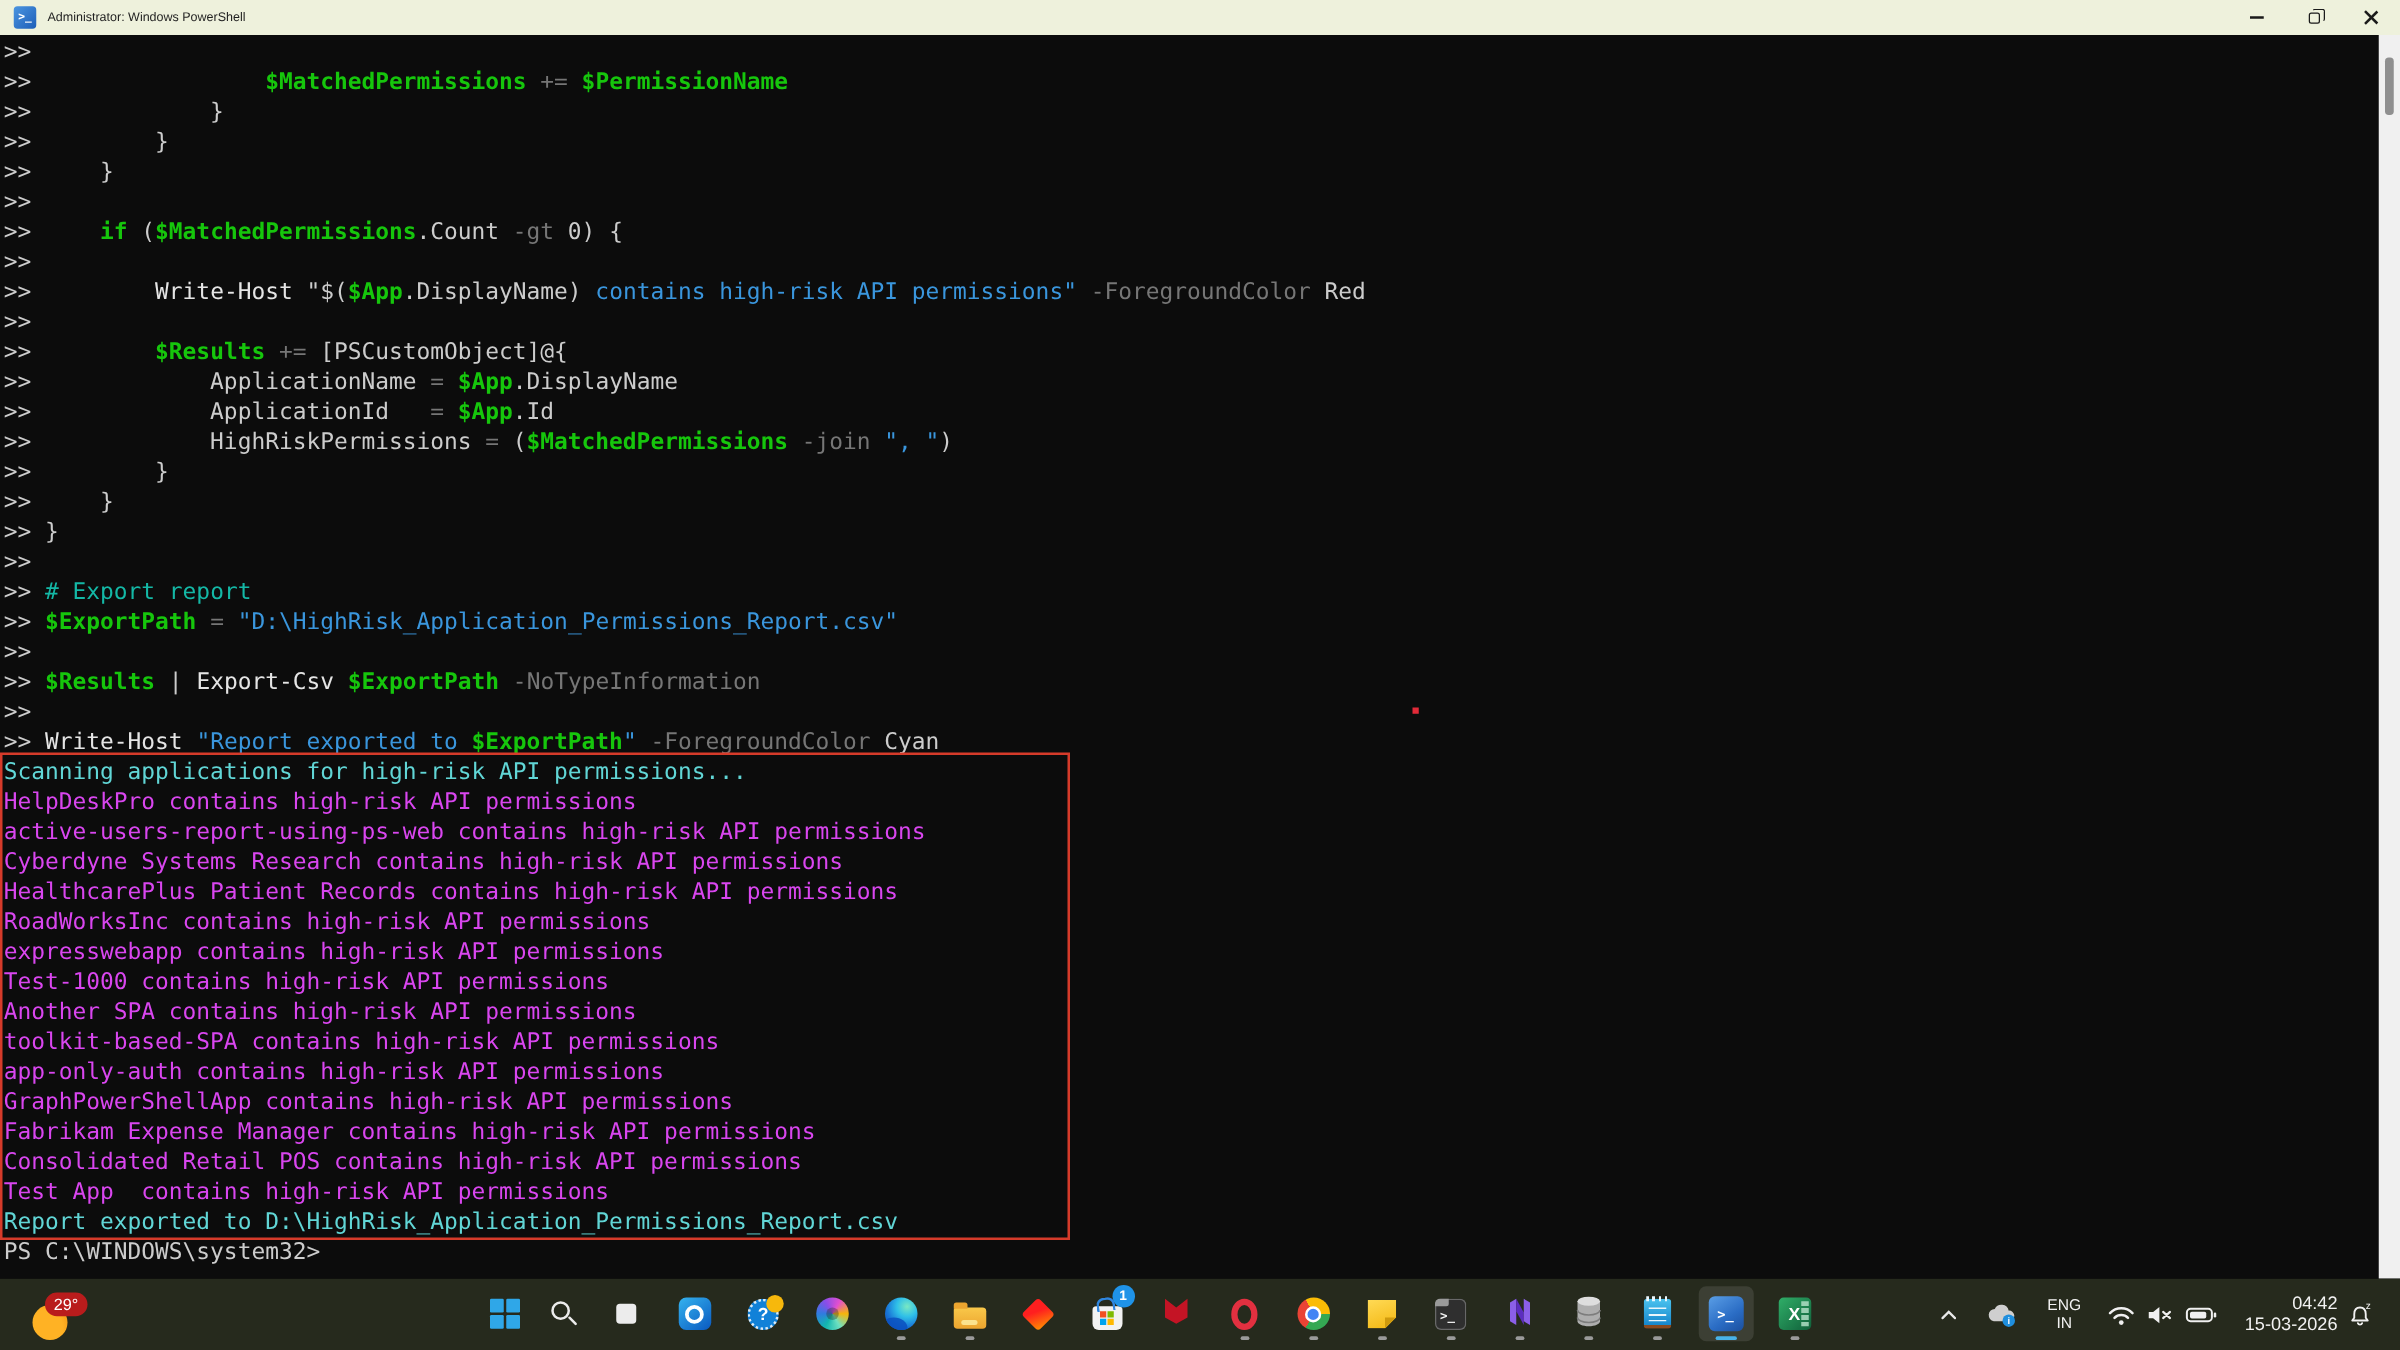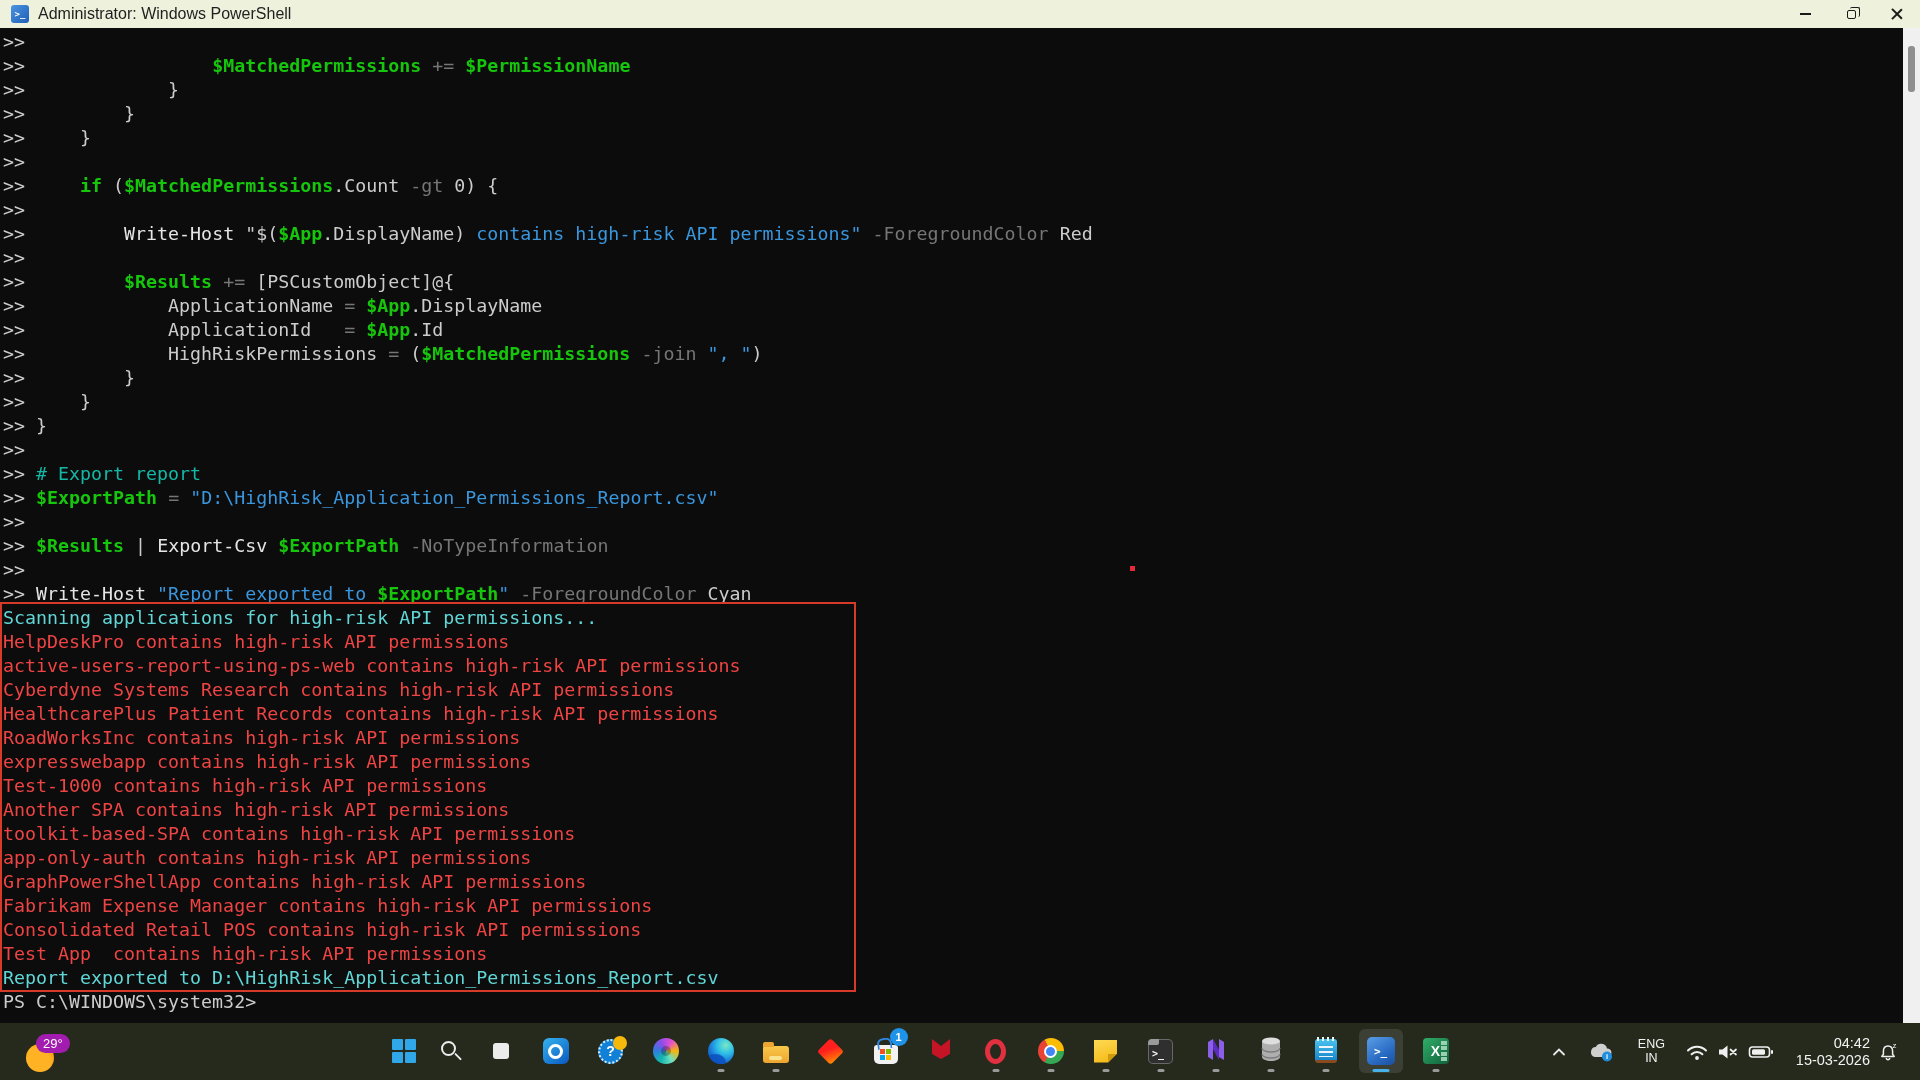--- a/index.html
+++ b/index.html
@@ -4,56 +4,56 @@
 <style>
   * { margin:0; padding:0; box-sizing:border-box; }
   html,body { width:1920px; height:1080px; overflow:hidden; background:#000; font-family:"Liberation Sans",sans-serif; }
   .stage { position:absolute; inset:0; width:1920px; height:1080px; }
 
   
   .titlebar { position:absolute; left:0; top:0; width:1920px; height:28px; background:#eef1dc; display:flex; align-items:center; }
   .ps-title-icon { width:18px; height:18px; margin-left:11px; border-radius:3px;
     background:linear-gradient(135deg,#4b95e0,#1d5eb8); color:#fff; font:bold 9px "DejaVu Sans Mono",monospace;
     display:flex; align-items:center; justify-content:center; }
-  .title-text { margin-left:9px; font-size:16px; color:#1f1f1f; }
+  .title-text { margin-left:9px; font-size:10px; color:#1f1f1f; }
   .win-controls { position:absolute; right:0; top:0; height:28px; display:flex; }
   .win-btn { width:46px; height:28px; display:flex; align-items:center; justify-content:center; cursor:default; }
   .glyph-min { width:11px; height:1.6px; background:#1a1a1a; }
   .glyph-restore { width:9px; height:9px; border:1.4px solid #1a1a1a; border-radius:2px; position:relative; }
   .glyph-restore::before { content:""; position:absolute; top:-4px; left:2px; width:9px; height:9px; border:1.4px solid #1a1a1a; border-left:none; border-bottom:none; border-radius:2px; }
   .glyph-close { position:relative; width:12px; height:12px; }
   .glyph-close::before,.glyph-close::after { content:""; position:absolute; left:5px; top:-1px; width:1.6px; height:14px; background:#1a1a1a; }
   .glyph-close::before { transform:rotate(45deg);} .glyph-close::after { transform:rotate(-45deg);}
 
   
   .terminal { position:absolute; left:0; top:28px; width:1920px; height:995px; background:#0c0c0c; overflow:hidden; }
   .term-lines { position:absolute; left:3px; top:2px; font-family:"DejaVu Sans Mono",monospace; font-size:18.3px; line-height:24px; white-space:pre; }
   .tline { height:24px; }
   .c-d  { color:#cccccc; }
   .c-g  { color:#16c60c;font-weight:bold; }
   .c-c  { color:#14b8a6; }
   .c-y  { color:#e5e5e5; }
   .c-s  { color:#3a96dd; }
   .c-o  { color:#767676; }
   .c-cy { color:#61d6d6; }
-  .c-r  { color:#ef4444; }
+  .c-r  { color:#d946ef; }
 
   .scrollbar { position:absolute; right:0; top:0; width:17px; height:995px; background:#f0f0f0; }
   .scroll-thumb { position:absolute; left:5px; top:18px; width:7px; height:46px; background:#8f8f8f; border-radius:3px; }
 
   .anno-box { position:absolute; left:0; top:574px; width:856px; height:390px; border:2px solid #d63b2a; pointer-events:none; }
   .anno-dot { position:absolute; left:1130px; top:538px; width:5px; height:5px; background:#e22a38; }
 
   
   .taskbar { position:absolute; left:0; top:1023px; width:1920px; height:57px; background:#262a1d; }
   .weather { position:absolute; left:16px; top:6px; width:64px; height:46px; cursor:default; }
   .weather-sun { position:absolute; left:10px; top:15px; width:28px; height:28px; border-radius:50%;
     background:radial-gradient(circle at 35% 65%, #ffb224 55%, #f08c0e 100%); }
   .weather-pill { position:absolute; left:20px; top:5px; min-width:30px; height:19px; padding:0 7px; border-radius:10px;
-    background:#a21caf; color:#fff; font-size:13px; display:flex; align-items:center; justify-content:center; }
+    background:#b91c1c; color:#fff; font-size:13px; display:flex; align-items:center; justify-content:center; }
 
   .tb-icons { position:absolute; left:363px; top:6px; display:flex; }
   .tb-btn { position:relative; width:44px; height:44px; margin:0 5.5px; border-radius:6px; display:flex; align-items:center; justify-content:center; cursor:default; }
   .tb-btn.active { background:rgba(255,255,255,.10); }
   .rundot { position:absolute; bottom:1px; left:50%; transform:translateX(-50%); width:7px; height:3px; border-radius:2px; background:#9a9a9a; }
   .runbar { position:absolute; bottom:1px; left:50%; transform:translateX(-50%); width:17px; height:3px; border-radius:2px; background:#48b2e8; }
   .badge { position:absolute; top:-1px; right:0px; width:18px; height:18px; border-radius:50%; background:#1f93e8; color:#fff; font-size:11px; font-weight:bold; display:flex; align-items:center; justify-content:center; }
 
   
   .iv { position:relative; display:block; }

